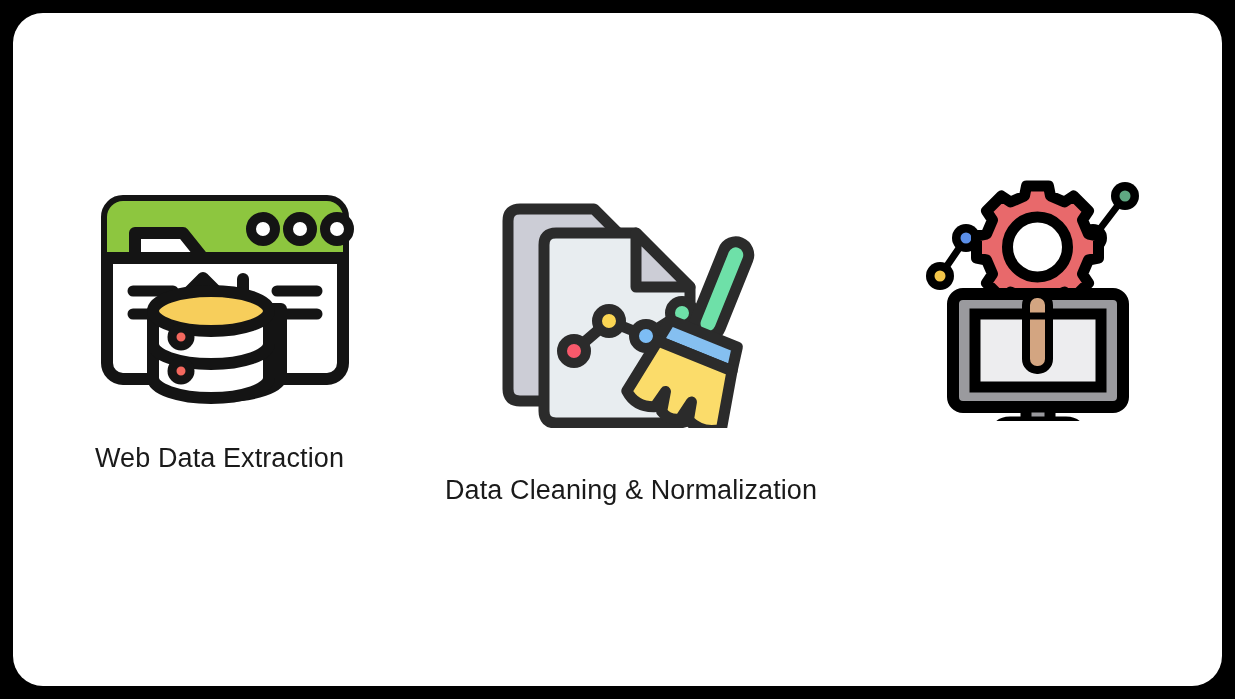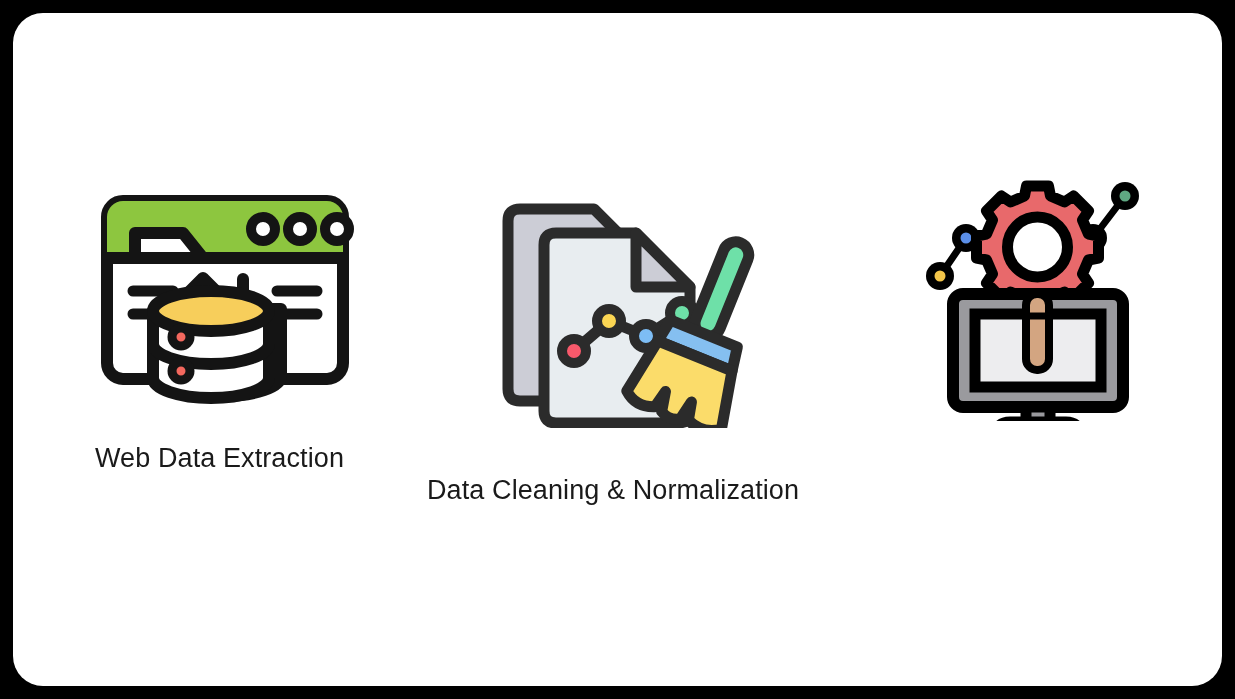--- a/index.html
+++ b/index.html
@@ -48,21 +48,21 @@
     letter-spacing: 0.1px;
     line-height: 1;
   }
 
   
   #item-web      { left: 82px;  top: 178px; }
   #item-clean    { left: 483px; top: 190px; }
   #item-analytic { left: 905px; top: 163px; }
 
   #cap-web      { left: 82px;  top: 432px; }
-  #cap-clean    { left: 414px; top: 464px; }
+  #cap-clean    { left: 432px; top: 464px; }
   #cap-analytic { left: 873px; top: 448px; }
 </style>
 </head>
 <body>
 
 <div id="slide">
   <div id="panel">
 
     <div class="item" id="item-web">
       <div class="icon-wrap">

